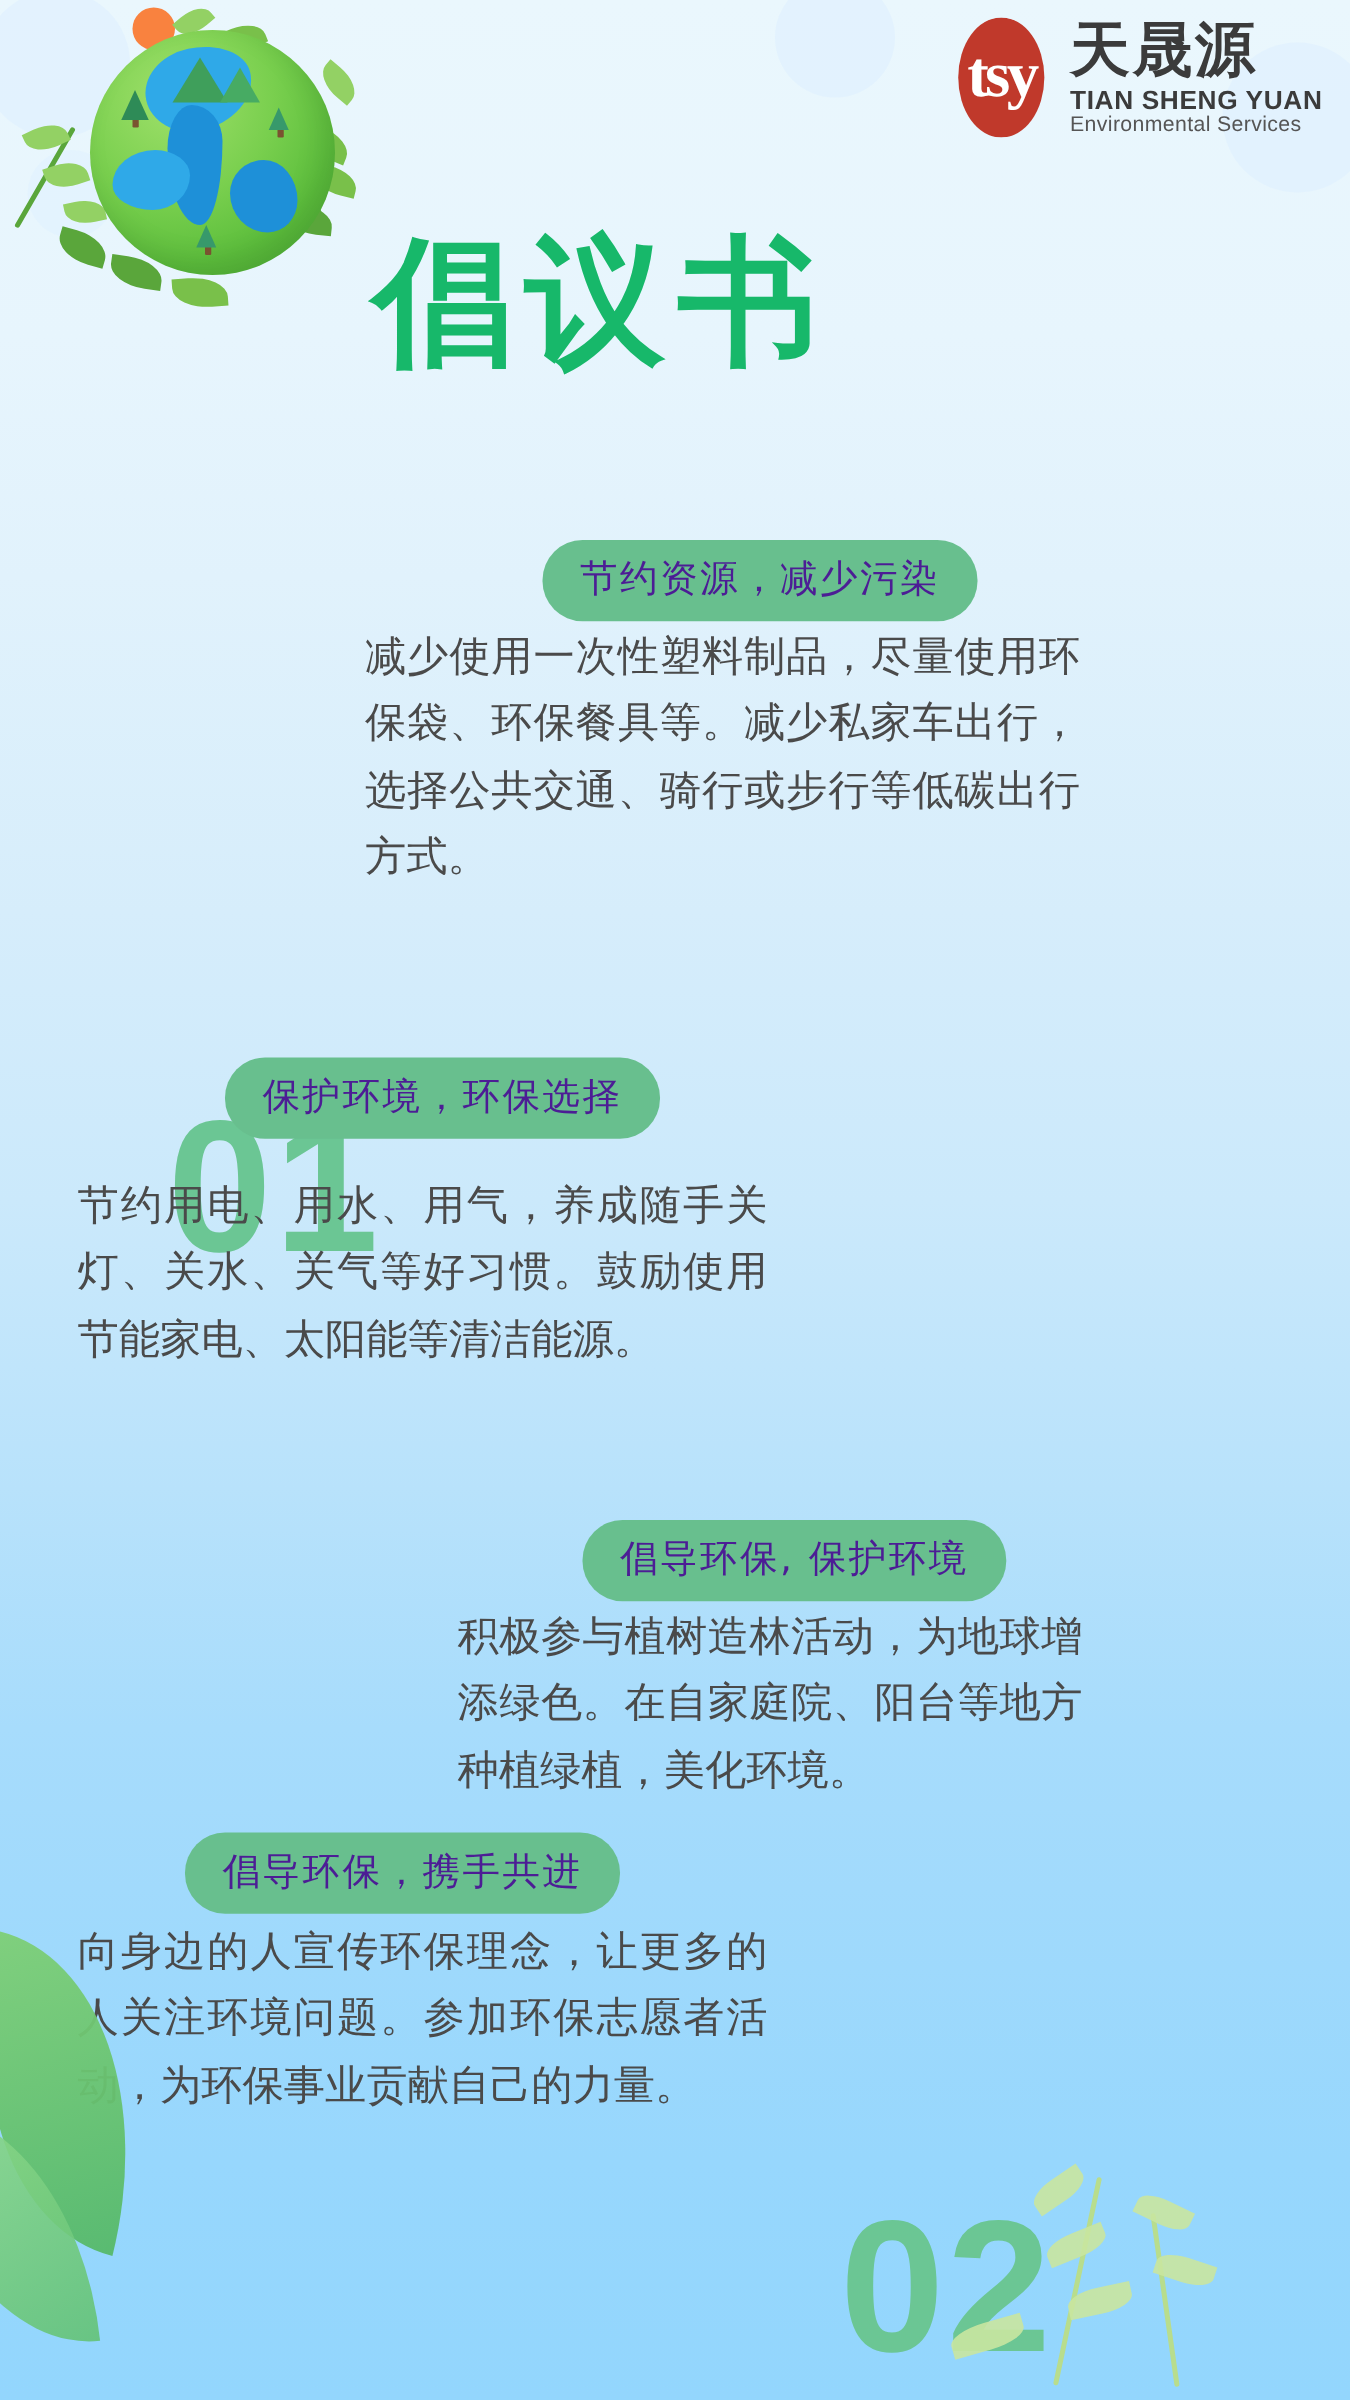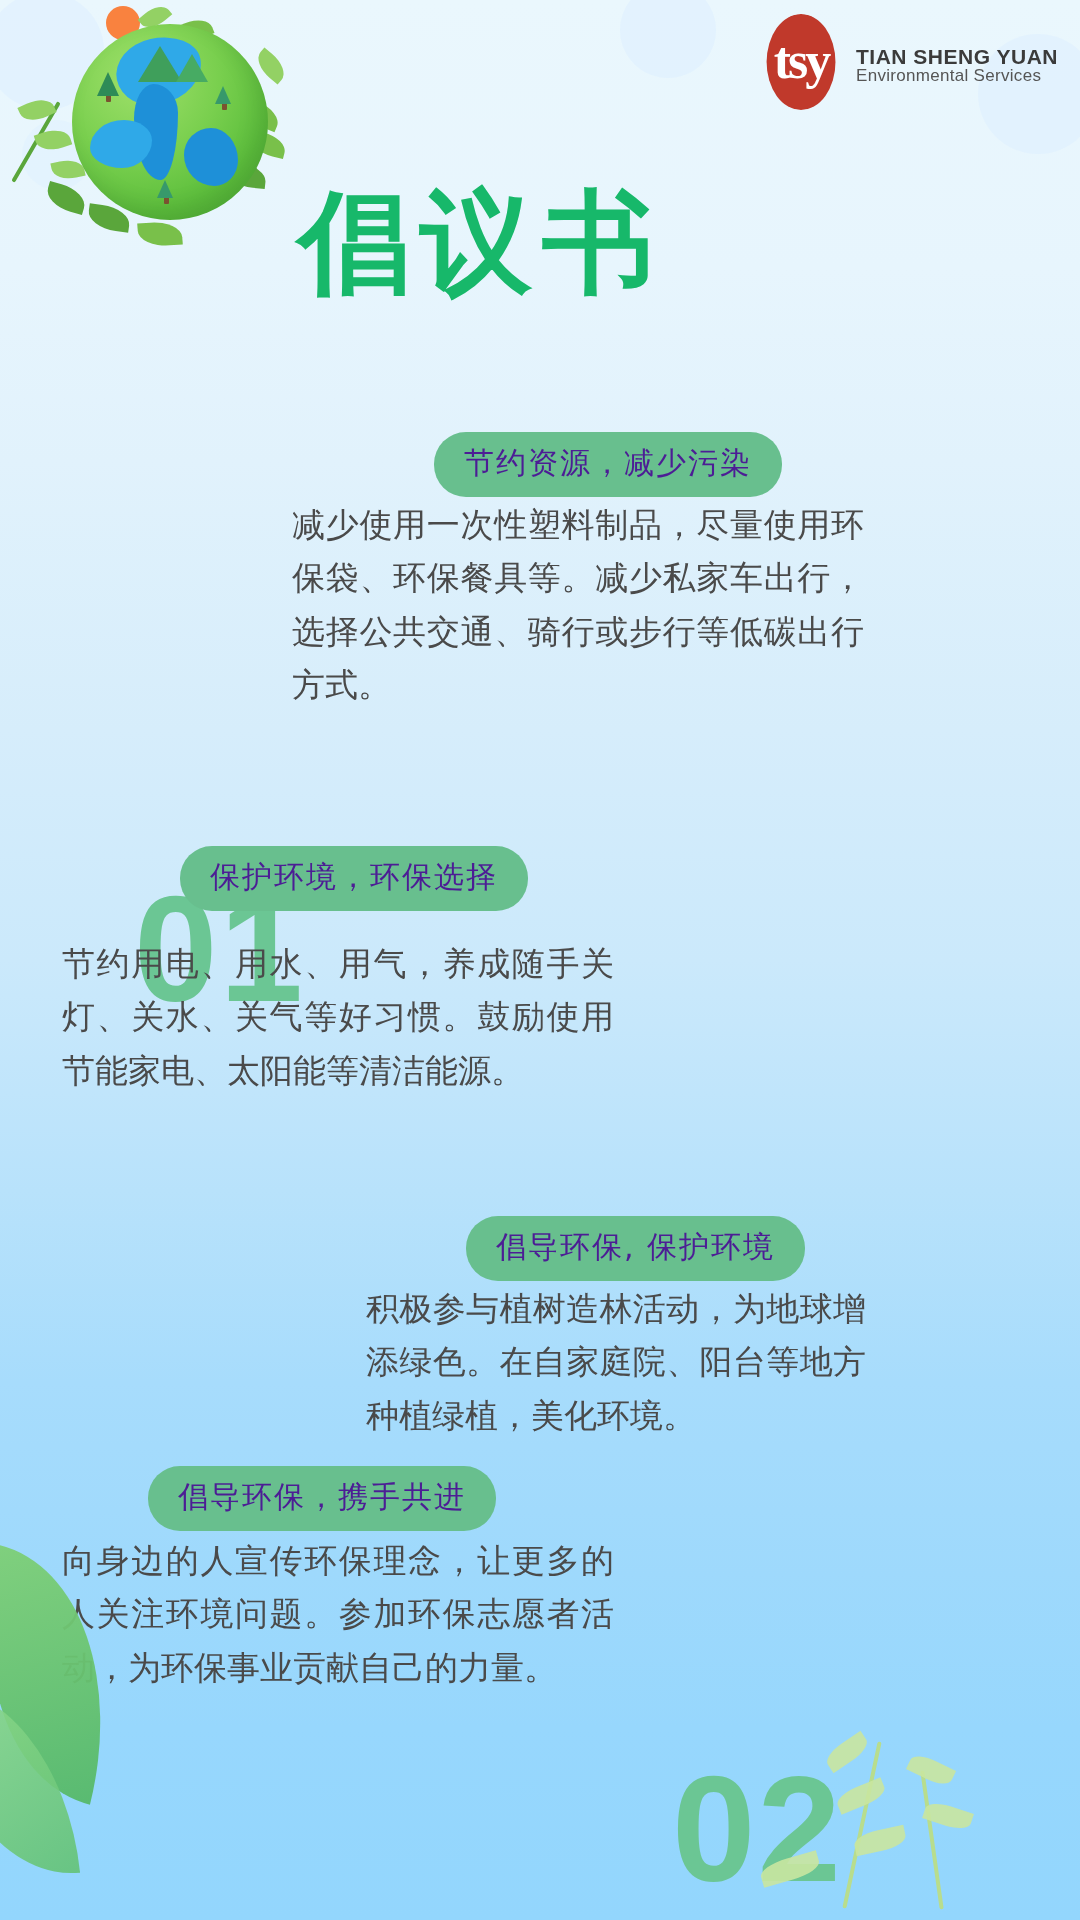--- a/index.html
+++ b/index.html
@@ -347,20 +347,21 @@
       <div class="tree small" style="left:85px; top:156px;"></div>
     </div>
   </div>
 
   <div class="logo">
     <div class="logo-mark">
       <div class="seed"></div>
       <div class="glyph">tsy</div>
     </div>
     <div class="logo-text">
+      <div class="logo-cn">天晟源</div>
       <div class="logo-en1">TIAN SHENG YUAN</div>
       <div class="logo-en2">Environmental Services</div>
     </div>
   </div>
 
   <div class="title">倡议书</div>
 
   <div class="section" id="sec1">
     <div class="badge">节约资源，减少污染</div>
     <div class="num">01</div>

